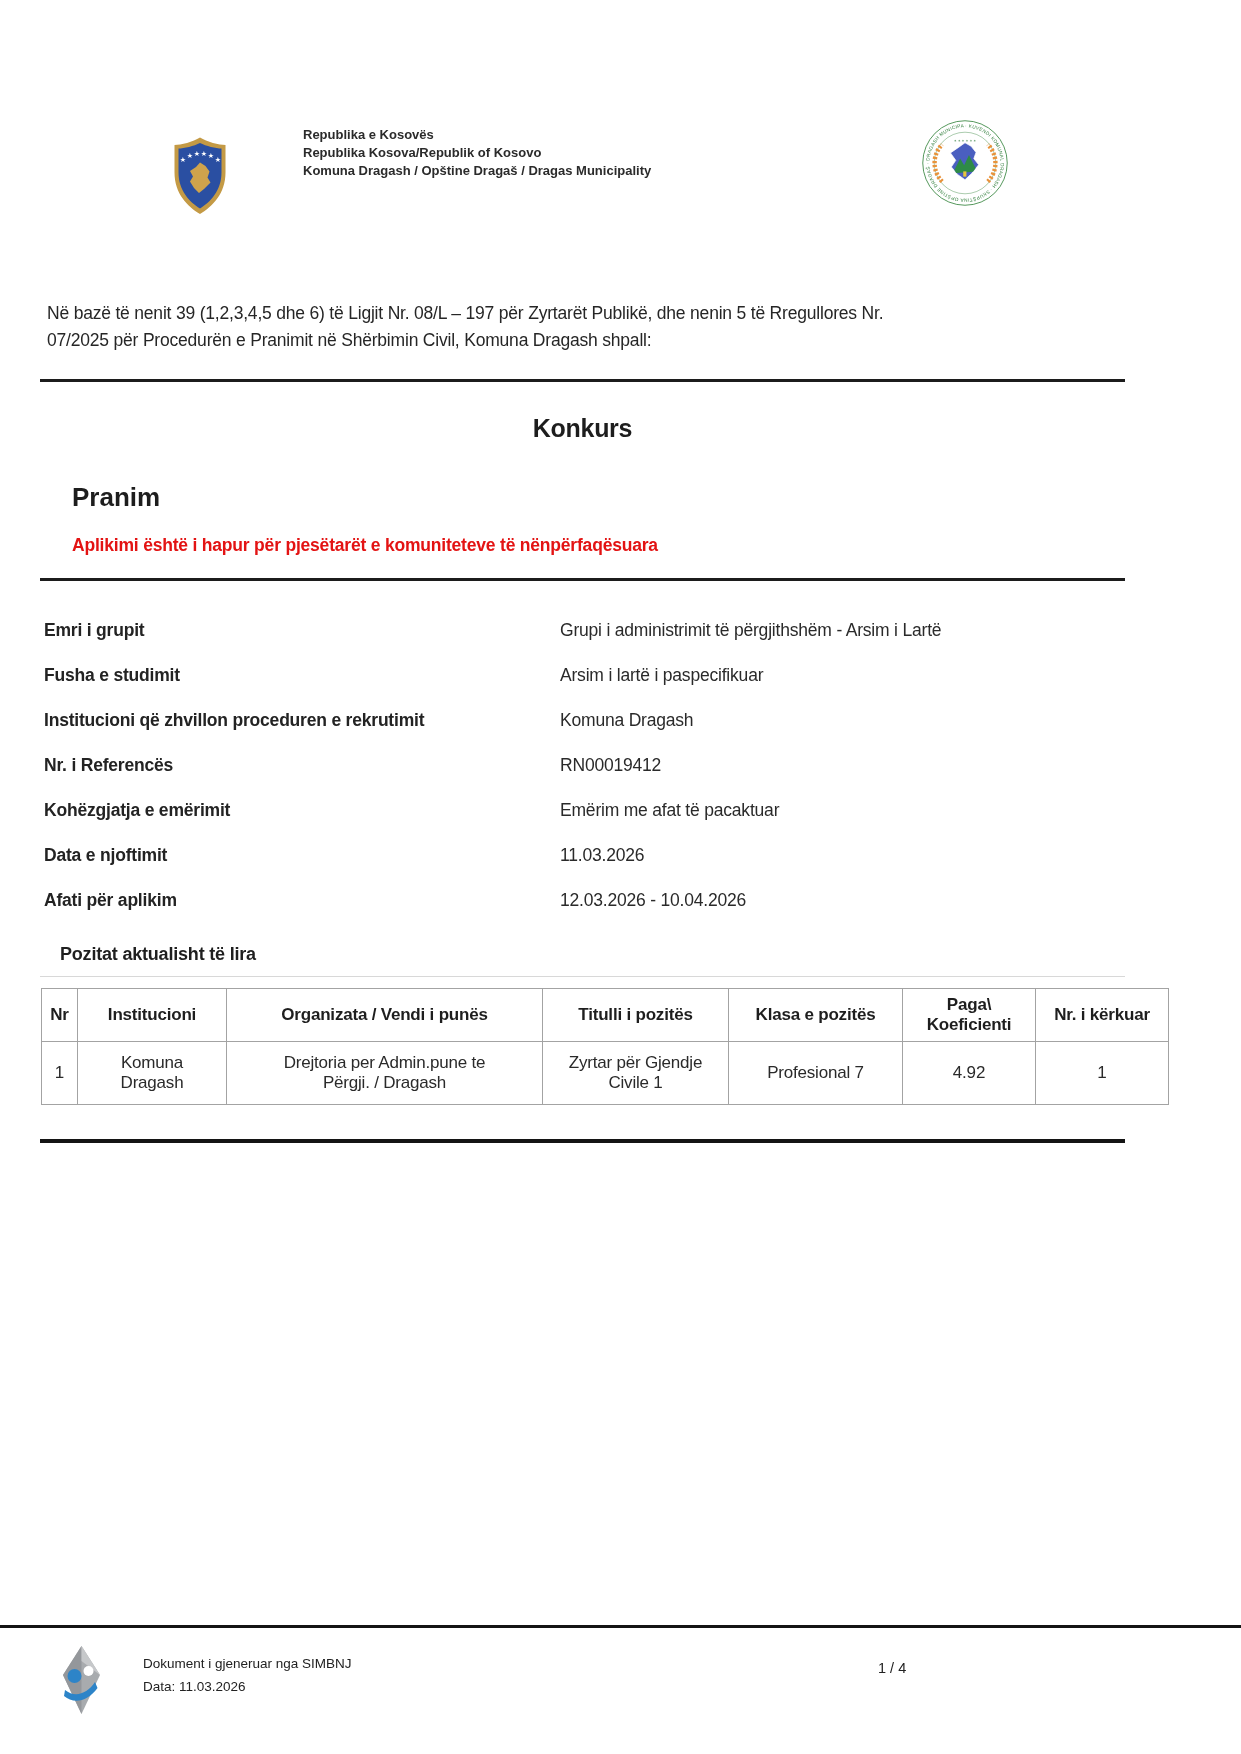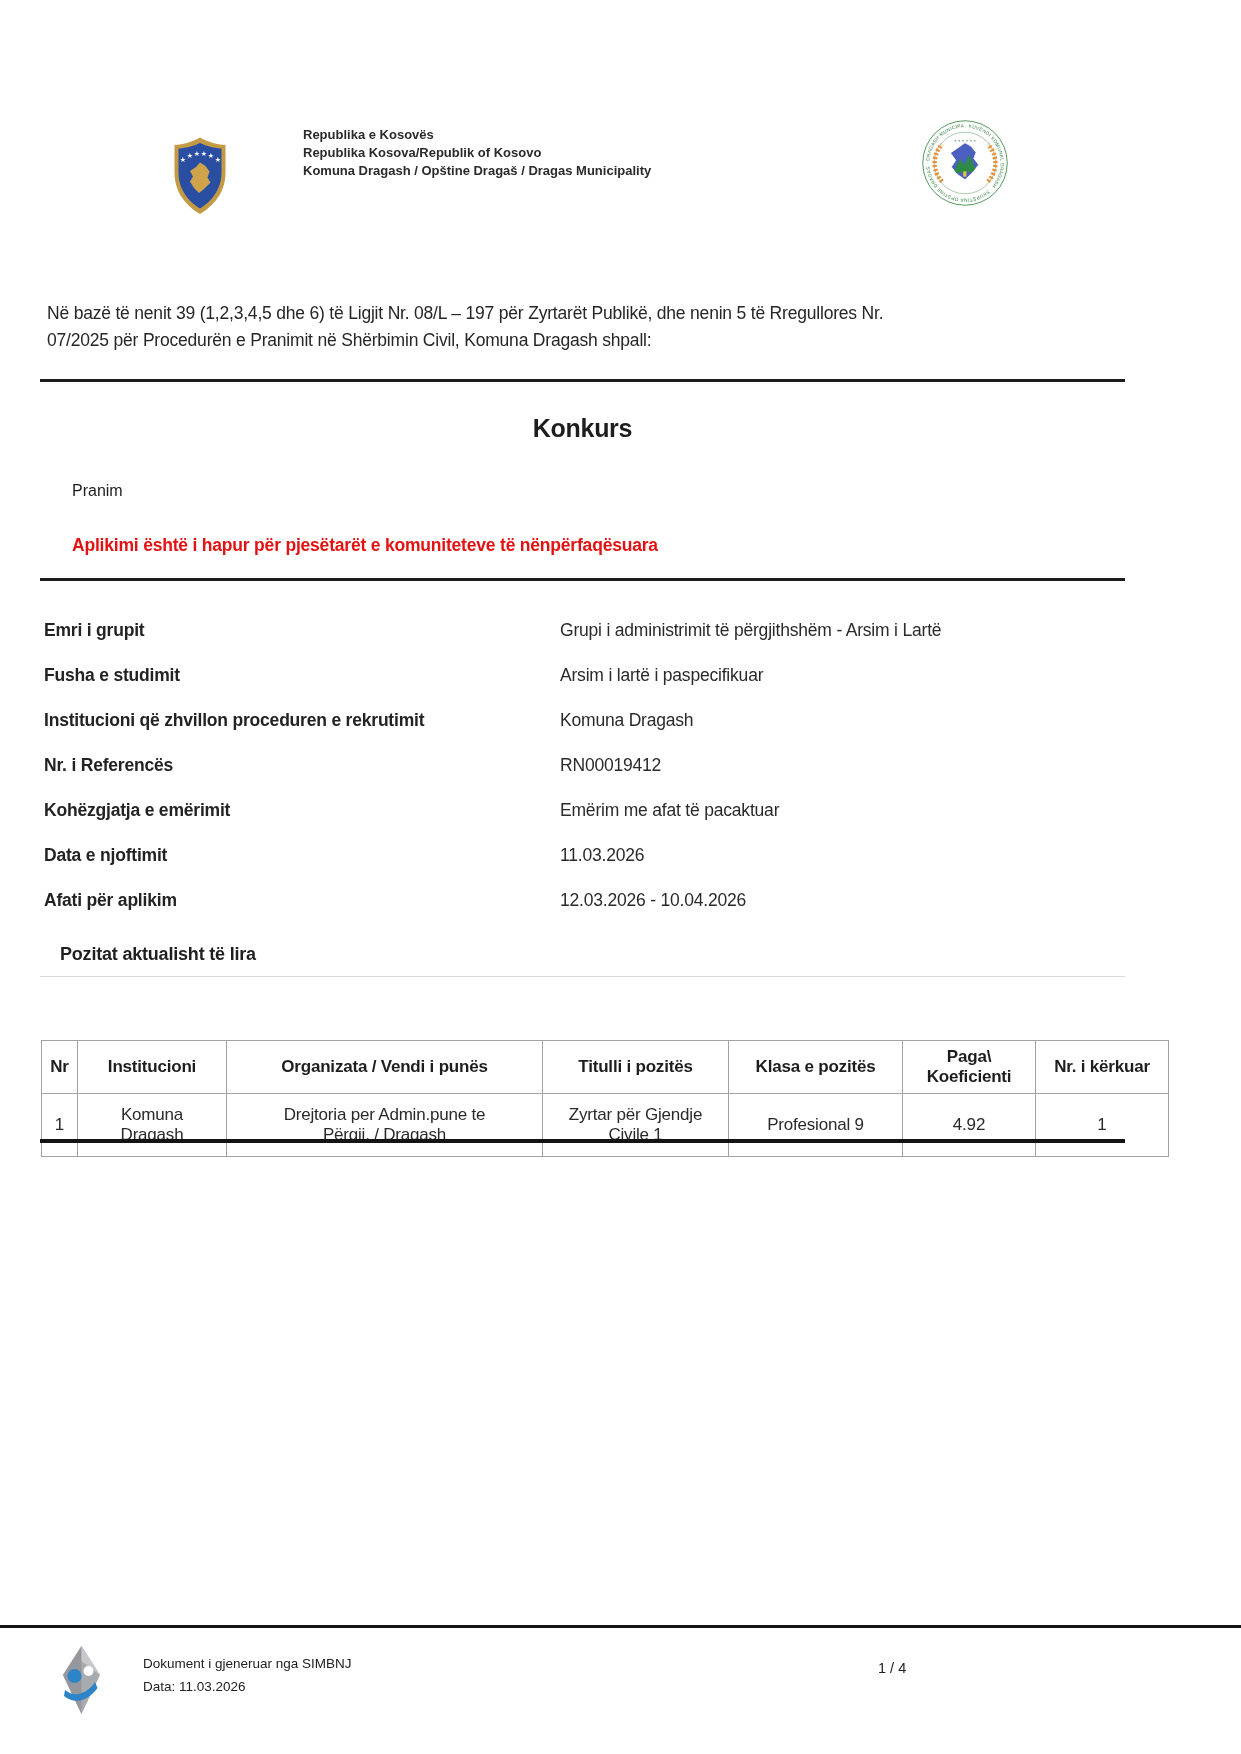--- a/index.html
+++ b/index.html
@@ -30,39 +30,39 @@
   .rule1{top:379px;}
   .rule2{top:578px;}
   .rule3{top:1139px;height:4px;background:#141414;}
   
   .doc-title{
     position:absolute;left:40px;top:414px;width:1085px;
     text-align:center;font-size:25px;font-weight:bold;color:#1d1d1d;letter-spacing:-0.3px;
   }
   .doc-subtitle{
     position:absolute;left:72px;top:482px;
-    font-size:16px;font-weight:normal;color:#1d1d1d;
+    font-size:26px;font-weight:bold;color:#1d1d1d;
   }
   .doc-notice{
     position:absolute;left:72px;top:535px;
     font-size:17.5px;font-weight:bold;letter-spacing:-0.2px;
   }
   
   .details{position:absolute;left:44px;top:620px;width:1085px;}
   .detail-row{display:flex;align-items:flex-start;margin-bottom:24px;font-size:17.5px;line-height:21px;}
   .detail-label{flex:0 0 516px;font-weight:bold;color:#232323;letter-spacing:-0.2px;}
   .detail-value{flex:1;color:#2a2a2a;letter-spacing:-0.2px;}
   
   .positions-heading{
     position:absolute;left:60px;top:944px;
     font-size:18px;font-weight:bold;color:#1f1f1f;letter-spacing:-0.2px;
   }
   .positions-underline{position:absolute;left:40px;top:976px;width:1085px;height:1px;background:#d8d8d8;}
   table.positions{
-    position:absolute;left:41px;top:1040px;width:1127px;
+    position:absolute;left:41px;top:988px;width:1127px;
     border-collapse:collapse;table-layout:fixed;padding-left:14px;
   }
   table.positions th, table.positions td{
     border:1px solid #a3a3a3;
     text-align:center;vertical-align:middle;
     white-space:pre-line;
     padding:4px 5px;
     letter-spacing:-0.2px;
   }
   table.positions th{font-size:17px;font-weight:bold;height:44px;color:#1e1e1e;}
@@ -183,21 +183,21 @@
     </thead>
     <tbody>
       <tr>
         <td>1</td>
         <td>Komuna
 Dragash</td>
         <td>Drejtoria per Admin.pune te
 Përgji. / Dragash</td>
         <td>Zyrtar për Gjendje
 Civile 1</td>
-        <td>Profesional 9</td>
+        <td>Profesional 7</td>
         <td>4.92</td>
         <td>1</td>
       </tr>
     </tbody>
   </table>
 
   <div class="rule rule3"></div>
 
   <div class="footer-rule"></div>
 

